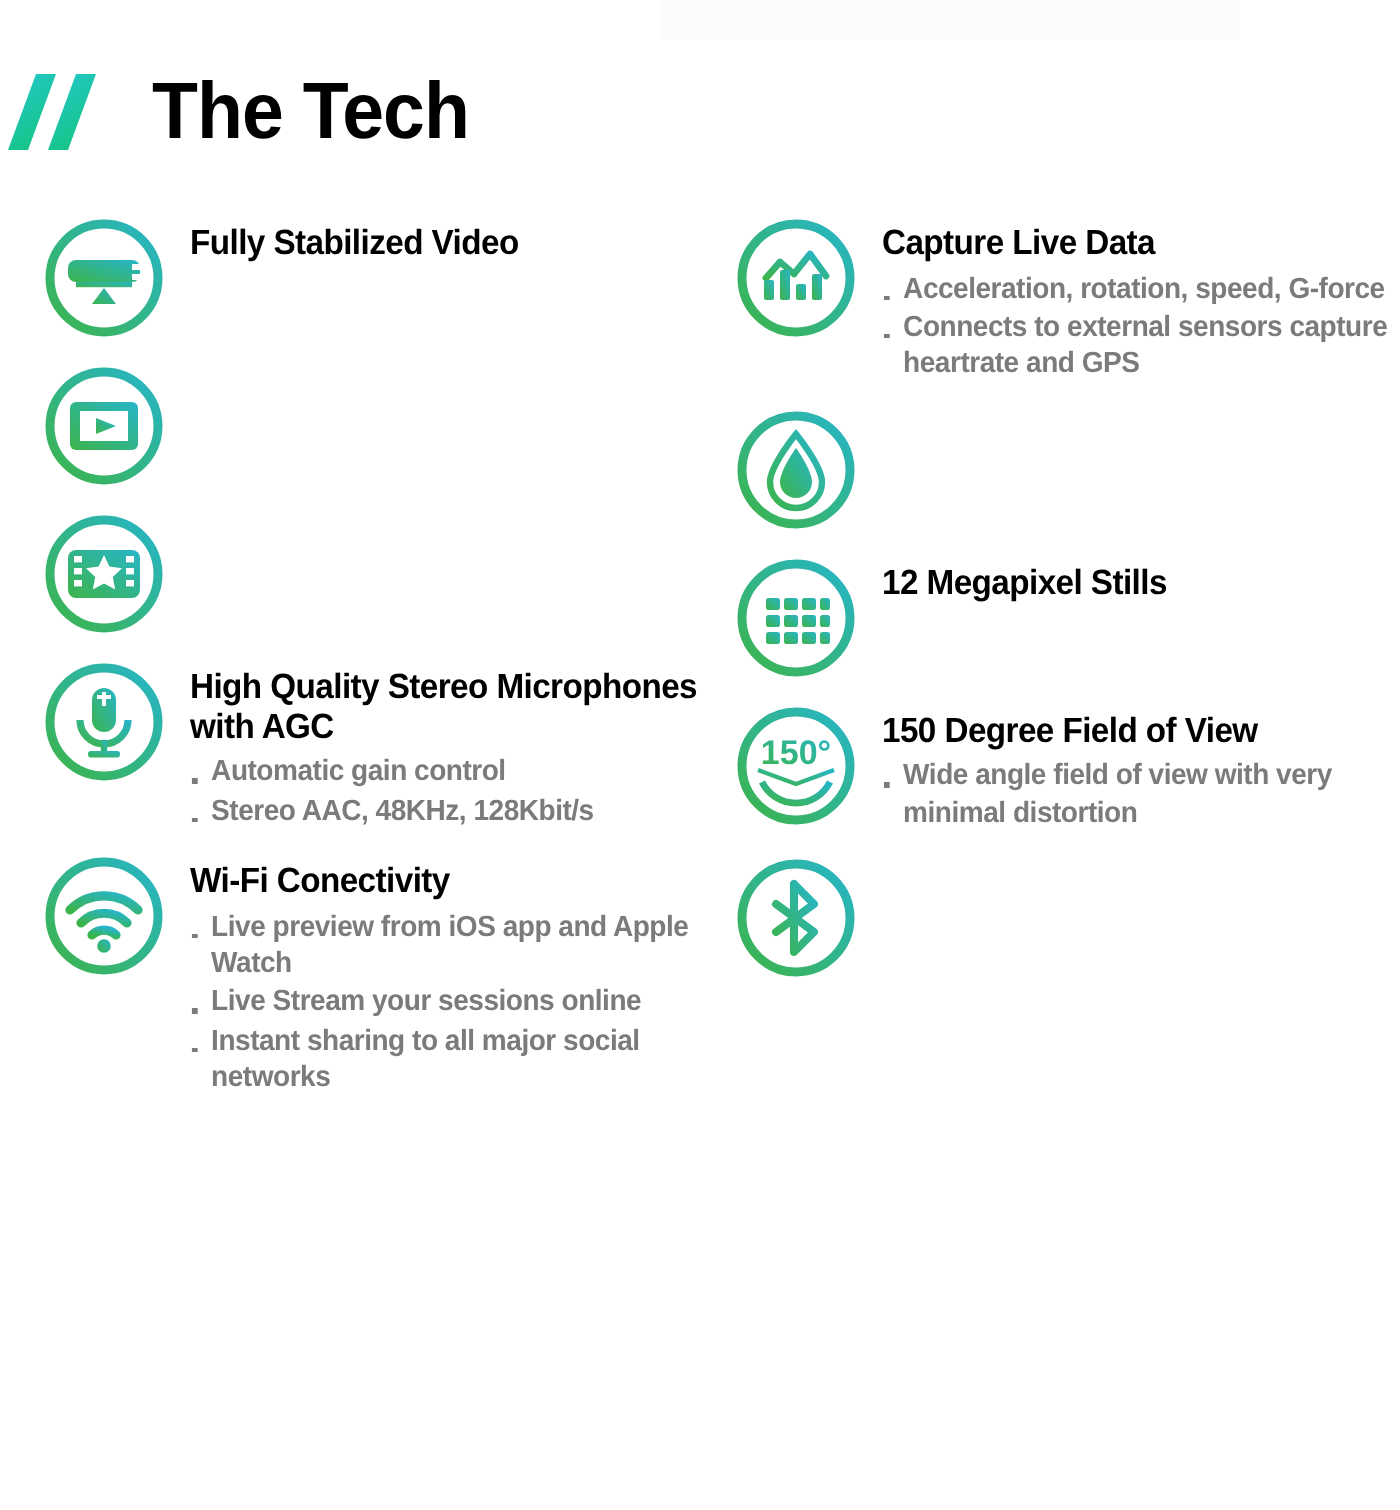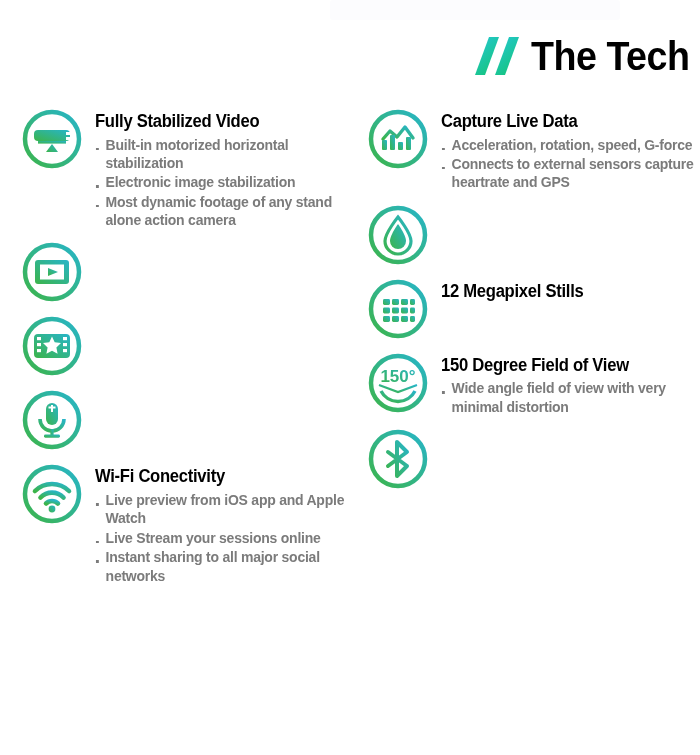--- a/index.html
+++ b/index.html
@@ -28,22 +28,22 @@
 
   
   #header {
     position: absolute;
     top: 28px;
     left: 0;
     width: 700px;
     height: 56px;
     display: flex;
     align-items: center;
-    justify-content: flex-end;
-    gap: 6px;
+    justify-content: flex-start;
+    gap: 22px;
   }
   #brand-logo {
     width: 54px;
     height: 42px;
     display: block;
     flex: 0 0 auto;
   }
   #page-title {
     font-size: 40px;
     font-weight: bold;
@@ -173,25 +173,20 @@
           <circle cx="32" cy="32" r="27" fill="none" stroke="url(#grad-ring)" stroke-width="4.5"></circle>
           <rect x="14" y="23" width="36" height="11" rx="4" fill="url(#grad-glyph)"></rect>
           <rect x="46" y="25" width="4" height="3" fill="#ffffff"></rect>
           <rect x="46" y="30" width="4" height="3" fill="#ffffff"></rect>
           <rect x="18" y="34" width="28" height="2.6" fill="url(#grad-glyph)"></rect>
           <polygon points="32,37 38,45 26,45" fill="url(#grad-glyph)"></polygon>
         </svg>
       </div>
       <div class="feature-body">
         <p class="feature-title">Fully Stabilized Video</p>
-        <ul class="bullets">
-          <li>Built-in motorized horizontal stabilization</li>
-          <li>Electronic image stabilization</li>
-          <li>Most dynamic footage of any stand alone action camera</li>
-        </ul>
       </div>
     </div>
 
     <div class="feature">
       <div class="icon-badge">
         <svg viewBox="0 0 64 64">
           <circle cx="32" cy="32" r="27" fill="none" stroke="url(#grad-ring)" stroke-width="4.5"></circle>
           <rect x="15" y="20" width="34" height="24" rx="3" fill="url(#grad-glyph)"></rect>
           <rect x="20" y="24.5" width="24" height="15" fill="#ffffff"></rect>
           <polygon points="28,28 38,32 28,36" fill="url(#grad-glyph)"></polygon>
@@ -219,20 +214,27 @@
       <div class="icon-badge">
         <svg viewBox="0 0 64 64">
           <circle cx="32" cy="32" r="27" fill="none" stroke="url(#grad-ring)" stroke-width="4.5"></circle>
           <rect x="26" y="15" width="12" height="22" rx="6" fill="url(#grad-glyph)"></rect>
           <path d="M20 31 a12 12 0 0 0 24 0" fill="none" stroke="url(#grad-glyph)" stroke-width="3.6"></path>
           <rect x="30.4" y="41" width="3.2" height="7" fill="url(#grad-glyph)"></rect>
           <rect x="24" y="46.5" width="16" height="3.2" rx="1.4" fill="url(#grad-glyph)"></rect>
           <rect x="31" y="17" width="2" height="7" fill="#ffffff"></rect>
           <rect x="28.5" y="18.5" width="7" height="2" fill="#ffffff"></rect>
         </svg>
+      </div>
+      <div class="feature-body">
+        <p class="feature-title wrap">High Quality Stereo Microphones with AGC</p>
+        <ul class="bullets">
+          <li>Automatic gain control</li>
+          <li>Stereo AAC, 48KHz, 128Kbit/s</li>
+        </ul>
       </div>
     </div>
 
     <div class="feature">
       <div class="icon-badge">
         <svg viewBox="0 0 64 64">
           <circle cx="32" cy="32" r="27" fill="none" stroke="url(#grad-ring)" stroke-width="4.5"></circle>
           <path d="M15 29 a24 24 0 0 1 34 0" fill="none" stroke="url(#grad-glyph)" stroke-width="4.6" stroke-linecap="round"></path>
           <path d="M20.5 35.5 a16 16 0 0 1 23 0" fill="none" stroke="url(#grad-glyph)" stroke-width="4.6" stroke-linecap="round"></path>
           <path d="M26 41.5 a8.5 8.5 0 0 1 12 0" fill="none" stroke="url(#grad-glyph)" stroke-width="4.6" stroke-linecap="round"></path>

